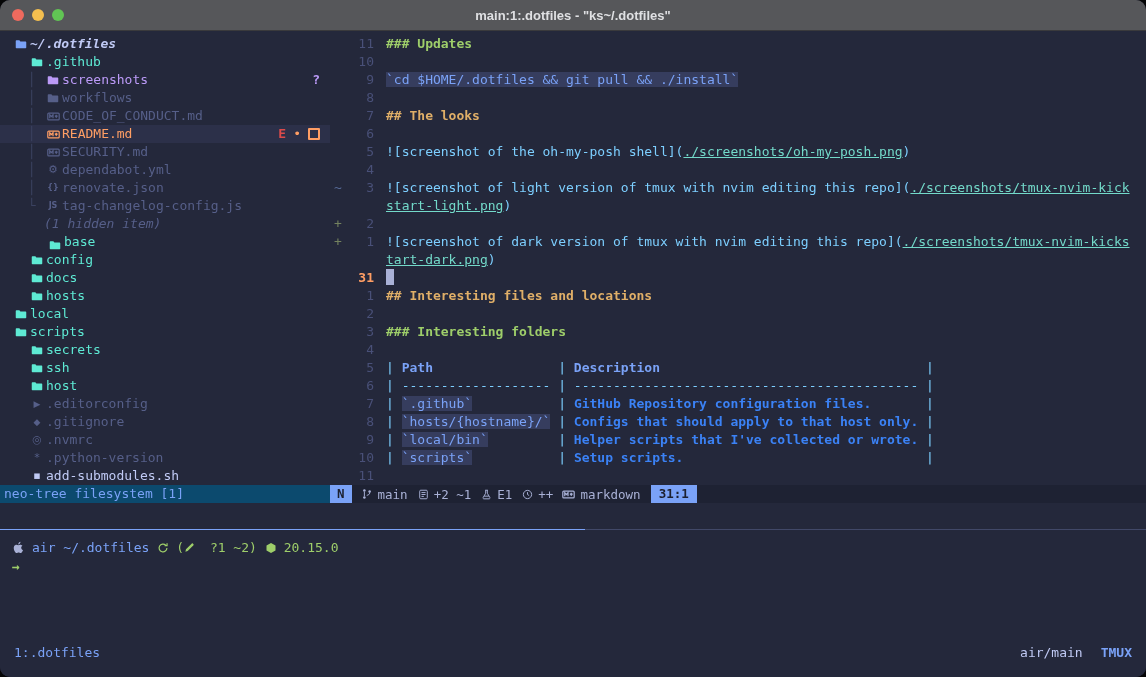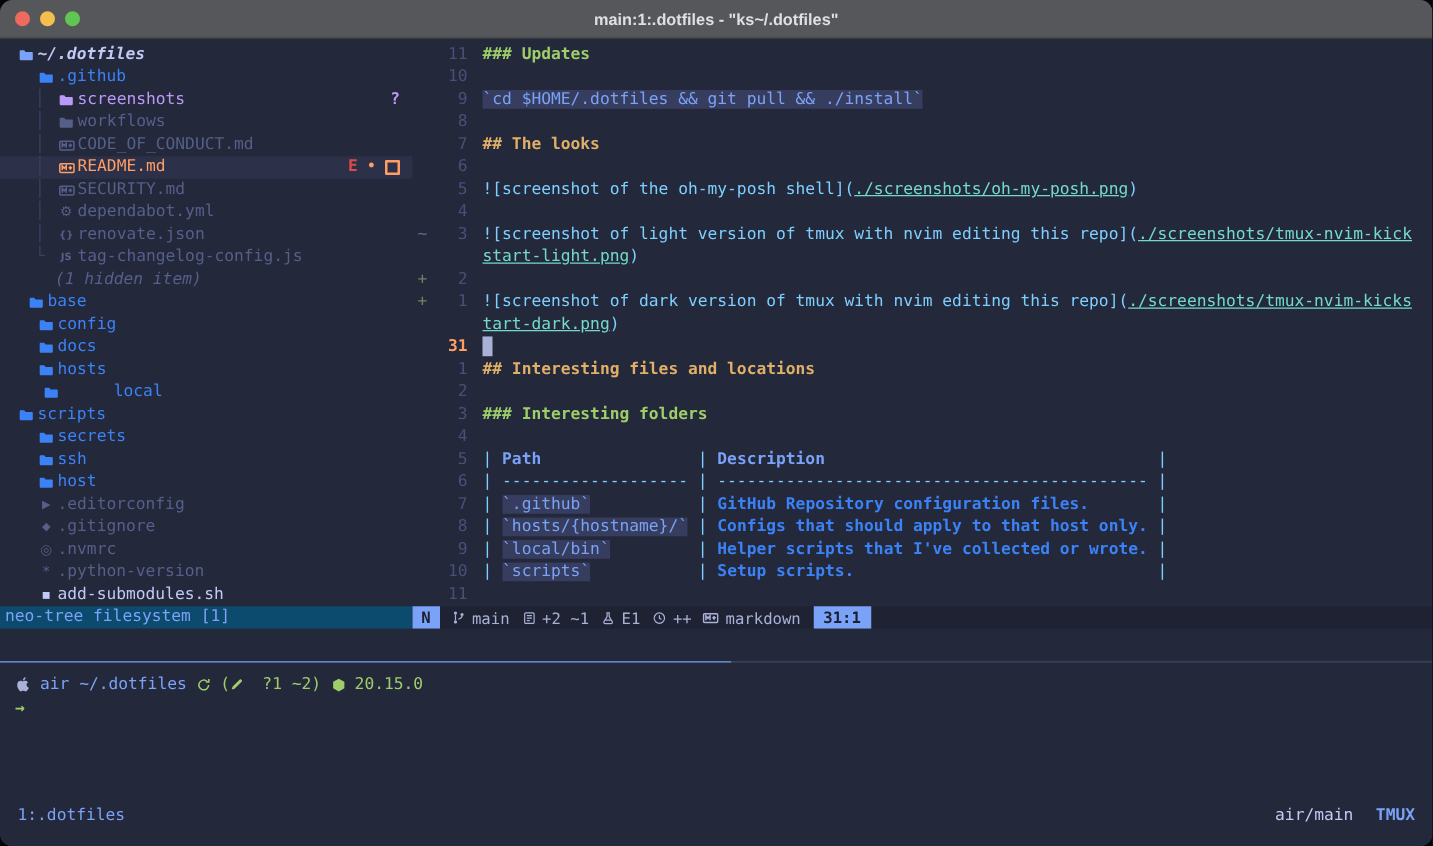--- a/index.html
+++ b/index.html
@@ -15,21 +15,21 @@
   .wtitle{position:absolute;left:0;right:0;text-align:center;color:#dfe0e3;font-family:"Liberation Sans",sans-serif;font-size:13px;font-weight:bold;}
   
   .workspace{display:flex;height:472px;}
   .sidebar{width:330px;min-width:330px;display:flex;flex-direction:column;background:#24283b;}
   #tree{flex:1;padding-top:4px;overflow:hidden;}
   .srow{display:flex;align-items:center;height:18px;font-size:13px;line-height:18px;padding-right:10px;}
   .srow.sel{background:#2c3049;}
   .guide{width:16px;color:#3b4261;white-space:pre;}
   .nlabel{white-space:pre;}
   .n-root{color:#c0caf5;font-weight:bold;font-style:italic;}
-  .n-blue{color:#3b82f6;}
+  .n-blue{color:#5eead4;}
   .n-purple{color:#bb9af7;}
   .n-dim{color:#565f89;}
   .n-dimi{color:#565f89;font-style:italic;}
   .n-orange{color:#ff9e64;}
   .n-fg{color:#c0caf5;}
   .bspacer{flex:1;}
   .badge{margin-left:7px;font-size:13px;line-height:18px;}
   .b-red{color:#db4b4b;font-weight:bold;}
   .b-orange{color:#ff9e64;}
   .b-purple{color:#bb9af7;font-weight:bold;}
@@ -194,21 +194,21 @@
             <span class="guide">└</span>
             <i class="tic n-dim" data-icon="js">
               <span class="mini">JS</span>
             </i>
             <span class="nlabel n-dim">tag-changelog-config.js</span>
           </div>
           <div class="srow" style="padding-left: 28px;">
             <span class="guide"> </span>
             <span class="nlabel n-dimi">(1 hidden item)</span>
           </div>
-          <div class="srow" style="padding-left: 20px;">
+          <div class="srow" style="padding-left: 46px; align-items: flex-end;">
             <i class="tic n-blue" data-icon="folder">
               <svg width="12" height="12" viewBox="0 0 16 16" fill="currentColor">
                 <path d="M1 12.6V3.9c0-.5.4-.9.9-.9h3.5c.3 0 .5.1.7.3l1.1 1.4h6.9c.5 0 .9.4.9.9v7c0 .5-.4.9-.9.9H1.9c-.5 0-.9-.4-.9-.9z"></path>
               </svg>
             </i>
             <span class="nlabel n-blue">base</span>
           </div>
           <div class="srow" style="padding-left: 28px;">
             <i class="tic n-blue" data-icon="folder">
               <svg width="12" height="12" viewBox="0 0 16 16" fill="currentColor">
@@ -226,21 +226,21 @@
             <span class="nlabel n-blue">docs</span>
           </div>
           <div class="srow" style="padding-left: 28px;">
             <i class="tic n-blue" data-icon="folder">
               <svg width="12" height="12" viewBox="0 0 16 16" fill="currentColor">
                 <path d="M1 12.6V3.9c0-.5.4-.9.9-.9h3.5c.3 0 .5.1.7.3l1.1 1.4h6.9c.5 0 .9.4.9.9v7c0 .5-.4.9-.9.9H1.9c-.5 0-.9-.4-.9-.9z"></path>
               </svg>
             </i>
             <span class="nlabel n-blue">hosts</span>
           </div>
-          <div class="srow" style="padding-left: 32px; gap: 41px;">
+          <div class="srow" style="padding-left: 12px;">
             <i class="tic n-blue" data-icon="folder">
               <svg width="12" height="12" viewBox="0 0 16 16" fill="currentColor">
                 <path d="M1 12.6V3.9c0-.5.4-.9.9-.9h3.5c.3 0 .5.1.7.3l1.1 1.4h6.9c.5 0 .9.4.9.9v7c0 .5-.4.9-.9.9H1.9c-.5 0-.9-.4-.9-.9z"></path>
               </svg>
             </i>
             <span class="nlabel n-blue">local</span>
           </div>
           <div class="srow" style="padding-left: 12px;">
             <i class="tic n-blue" data-icon="folder">
               <svg width="12" height="12" viewBox="0 0 16 16" fill="currentColor">

